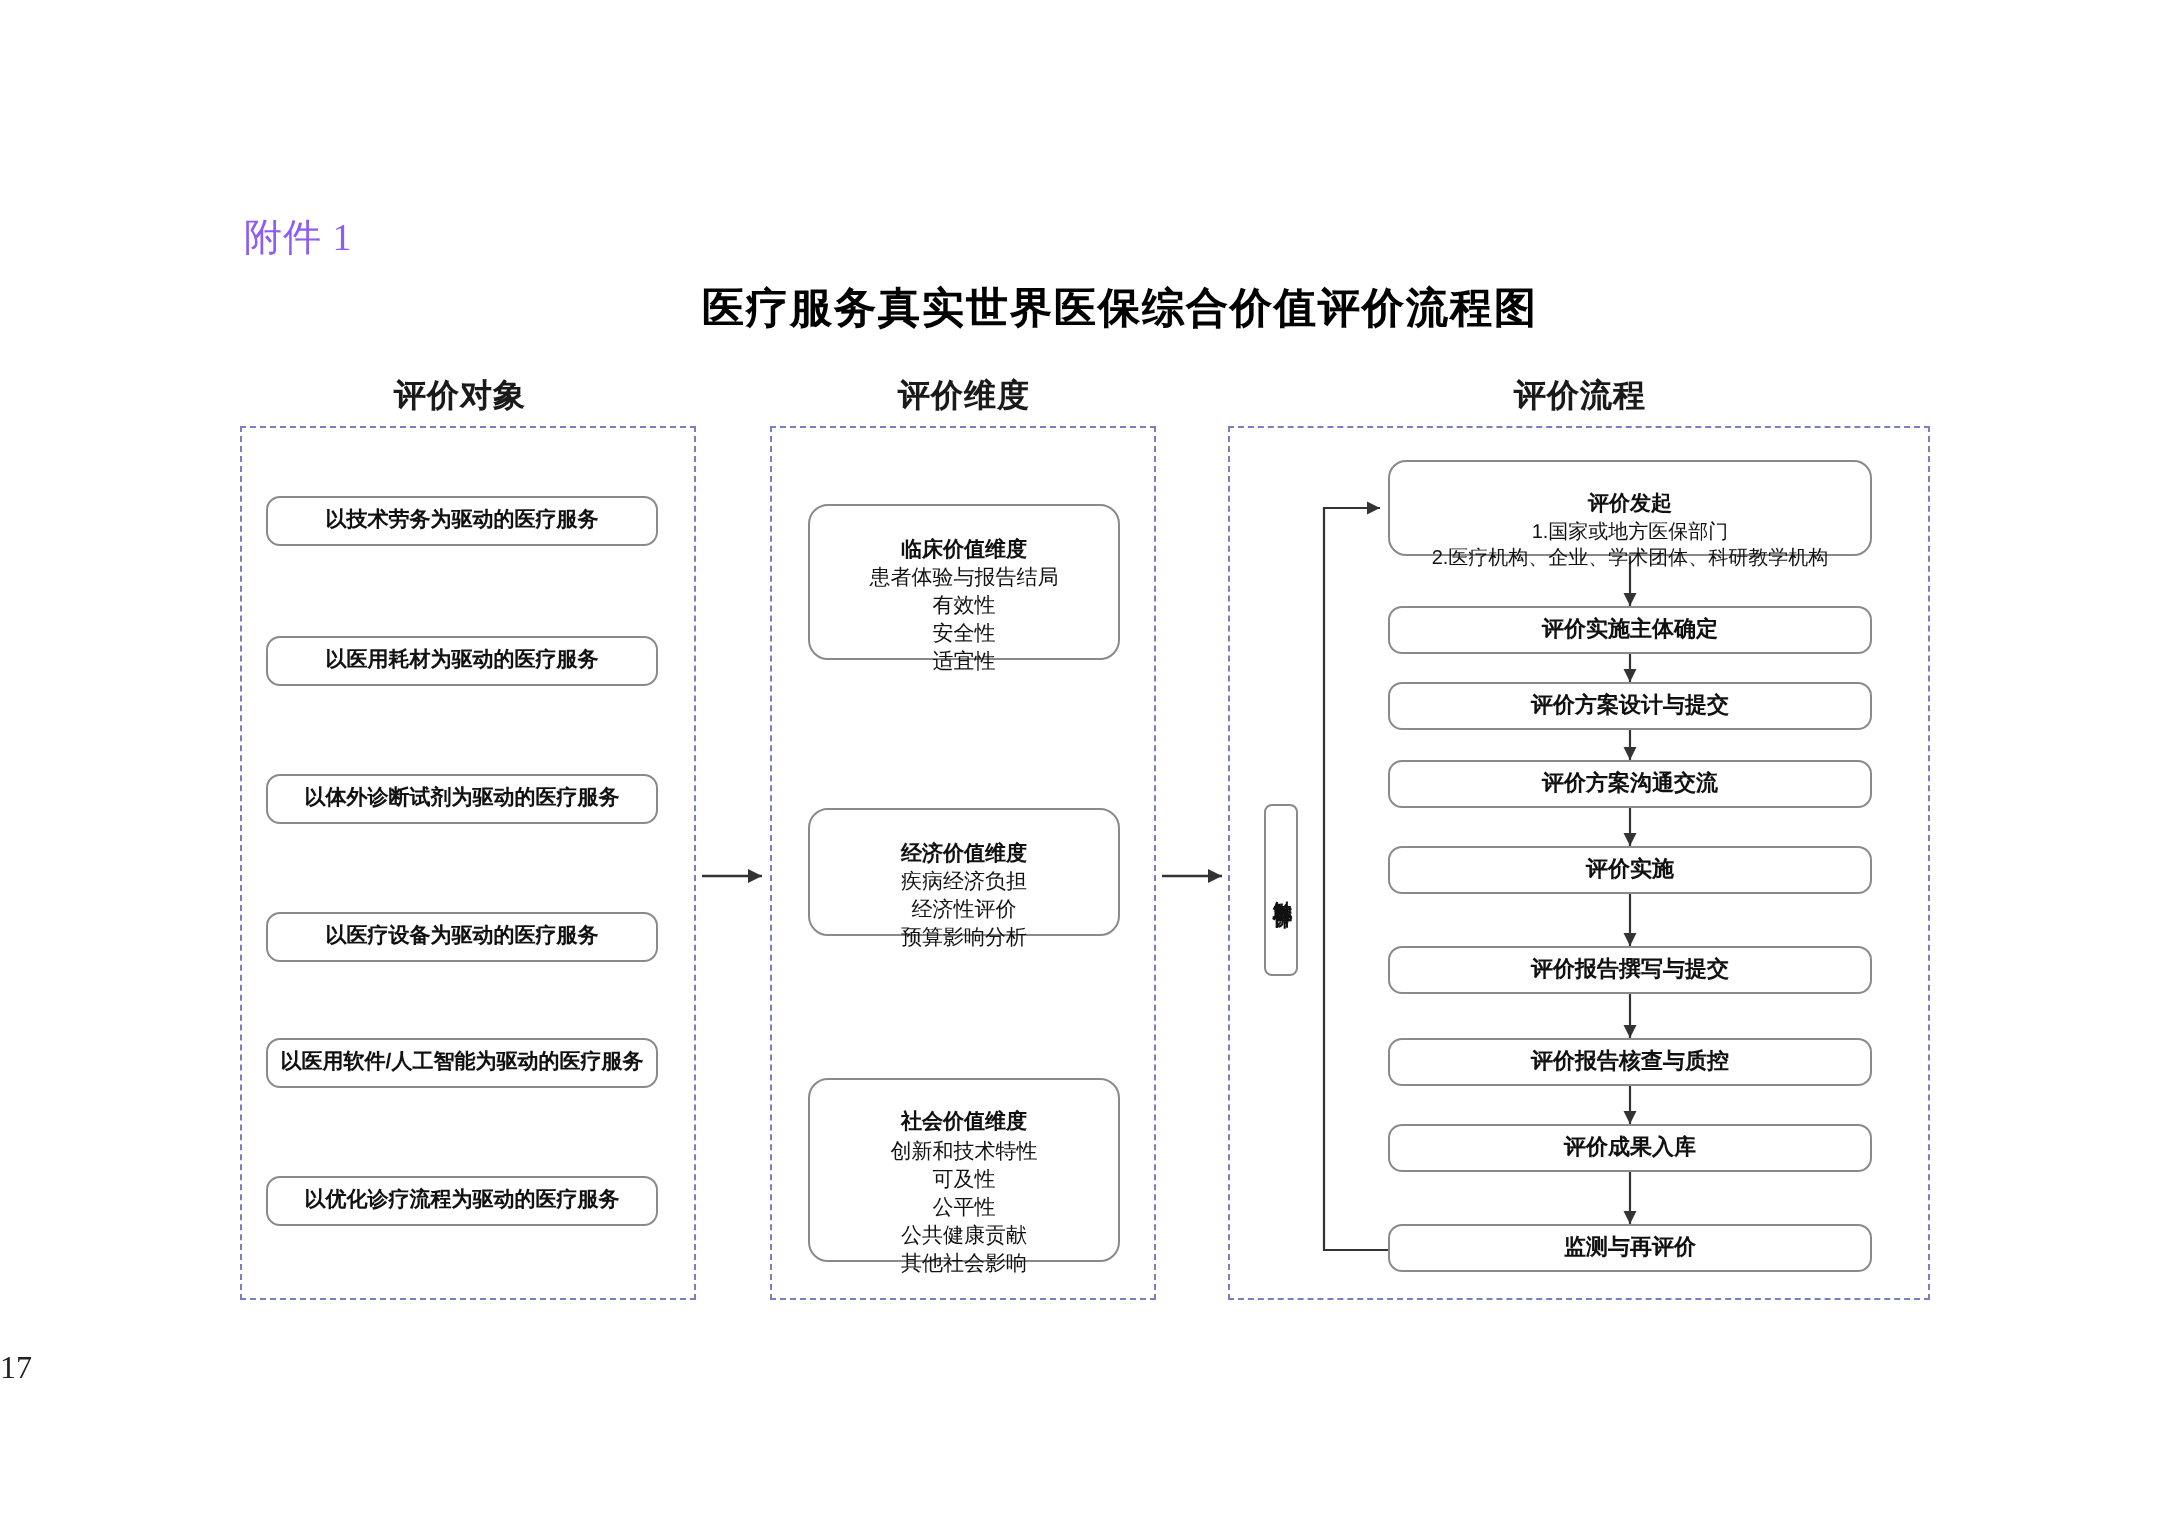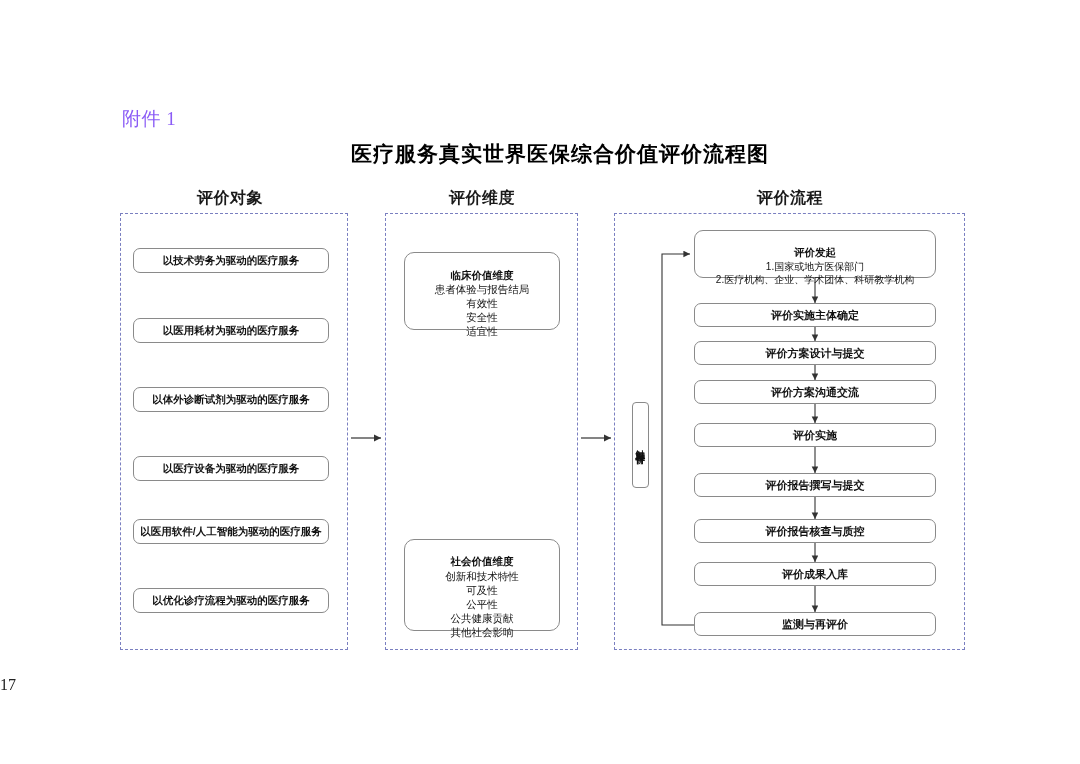--- a/index.html
+++ b/index.html
@@ -231,20 +231,26 @@
   </div>
 
   <div class="node dim-node" style="top:252px;height:78px">
     <span class="title">临床价值维度</span>
     <span class="line">患者体验与报告结局</span>
     <span class="line">有效性</span>
     <span class="line">安全性</span>
     <span class="line">适宜性</span>
   </div>
 
+  <div class="node dim-node" style="top:404px;height:64px">
+    <span class="title">经济价值维度</span>
+    <span class="line">疾病经济负担</span>
+    <span class="line">经济性评价</span>
+    <span class="line">预算影响分析</span>
+  </div>
 
   <div class="node dim-node" style="top:539px;height:92px">
     <span class="title">社会价值维度</span>
     <span class="line">创新和技术特性</span>
     <span class="line">可及性</span>
     <span class="line">公平性</span>
     <span class="line">公共健康贡献</span>
     <span class="line">其他社会影响</span>
   </div>
 

